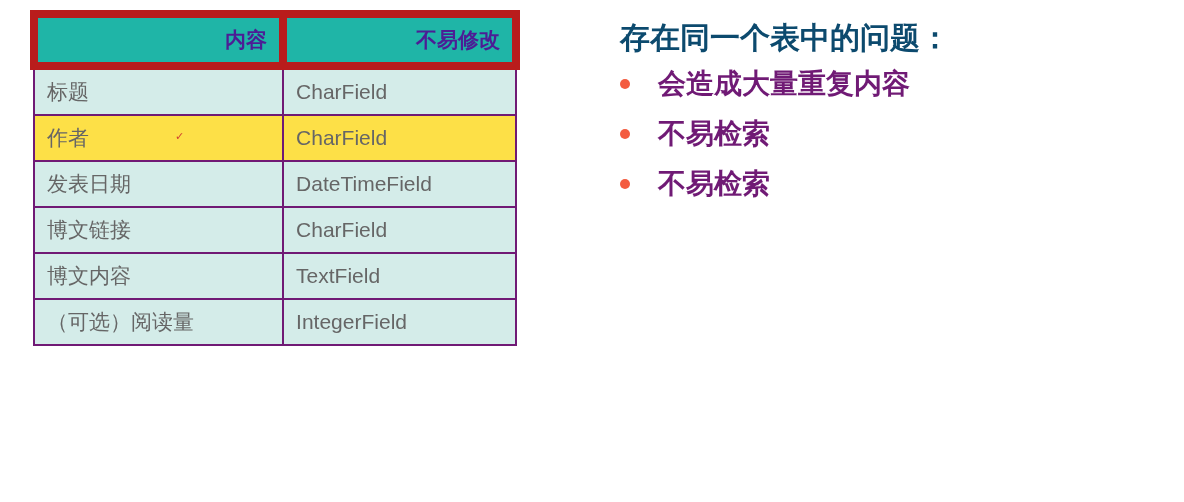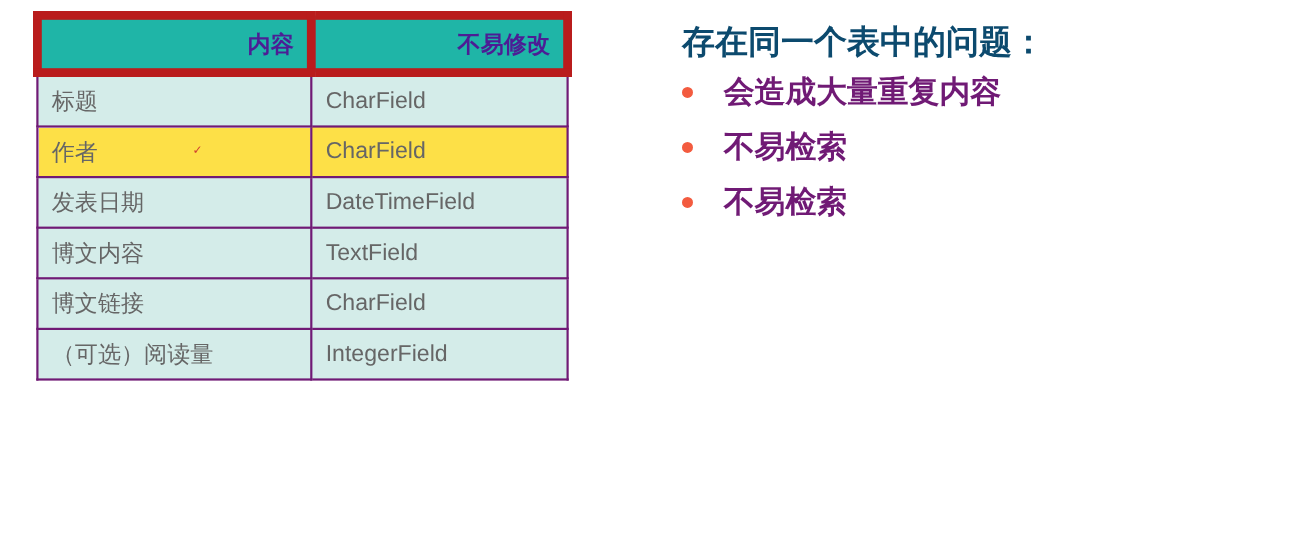--- a/index.html
+++ b/index.html
@@ -103,26 +103,26 @@
       </tr>
       <tr class="coral-row">
         <td class="cursor-mark">作者</td>
         <td>CharField</td>
       </tr>
       <tr class="teal-row">
         <td>发表日期</td>
         <td>DateTimeField</td>
       </tr>
       <tr class="teal-row">
+        <td>博文链接</td>
+        <td>CharField</td>
+      </tr>
+      <tr class="teal-row">
         <td>博文内容</td>
         <td>TextField</td>
-      </tr>
-      <tr class="teal-row">
-        <td>博文链接</td>
-        <td>CharField</td>
       </tr>
       <tr class="teal-row">
         <td>（可选）阅读量</td>
         <td>IntegerField</td>
       </tr>
     </tbody>
   </table>
 </div>
 
 <div class="right-panel">

